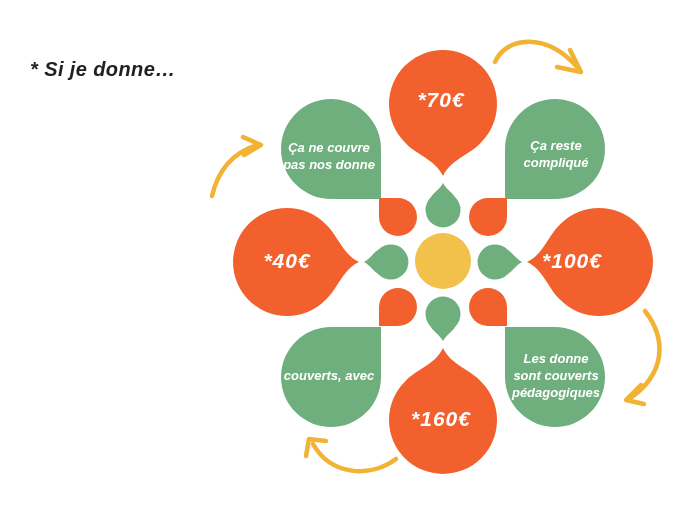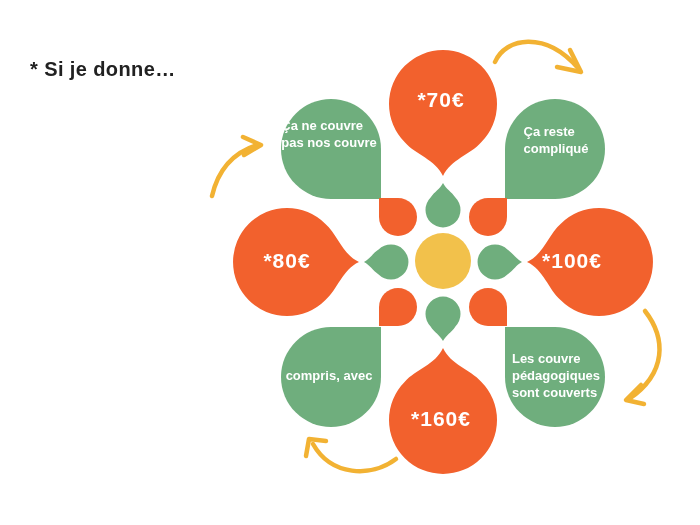--- a/index.html
+++ b/index.html
@@ -1,36 +1,37 @@
 <!DOCTYPE html>
 <html style="--background: #FFFFFF; --orange: #F2612D; --green: #6FAE7D; --center-yellow: #F2C14B; --arrow-yellow: #F2B233; --title-text: #212121; --petal-text: #FFFFFF;"><head>
 <meta charset="utf-8">
 <style>
   html,body{margin:0;padding:0;background:#fff;}
   .stage{
     position:relative;width:700px;height:525px;overflow:hidden;
     background:var(--background,#fff);
     font-family:"Liberation Sans", sans-serif;
+    font-style:italic;
   }
   .page-title{
     position:absolute;left:30px;top:58px;
     font-size:20px;font-weight:700;letter-spacing:.4px;
     color:var(--title-text,#212121);
   }
   svg.flower{position:absolute;left:0;top:0;}
   .orange{fill:var(--orange,#F2612D);}
   .green{fill:var(--green,#6FAE7D);}
   .sun{fill:var(--center-yellow,#F2C14B);}
   .arrow{
     fill:none;stroke:var(--arrow-yellow,#F2B233);
     stroke-width:4.5;stroke-linecap:round;stroke-linejoin:round;
   }
   .petal-text{
     position:absolute;transform:translate(-50%,-50%);
-    text-align:left;color:var(--petal-text,#fff);white-space:nowrap;
+    text-align:center;color:var(--petal-text,#fff);white-space:nowrap;
   }
   .amount{font-size:21px;font-weight:600;letter-spacing:1px;}
   .reason{font-size:13px;font-weight:600;line-height:1.32;}
   .reason span{display:block;}
 </style>
 </head>
 <body>
 
 <div class="stage">
 
@@ -106,32 +107,32 @@
     </g>
     <g>
       <path class="arrow" d="M 396,459 C 371,478 331,476 313,444"></path>
       <path class="arrow" d="M 306,456 L 309,439 L 326,441"></path>
     </g>
   </svg>
 
   <div class="petal-text amount" style="left:441px;top:100px">*70€</div>
   <div class="petal-text amount" style="left:572px;top:261px">*100€</div>
   <div class="petal-text amount" style="left:441px;top:419px">*160€</div>
-  <div class="petal-text amount" style="left:287px;top:261px">*80€</div>
+  <div class="petal-text amount" style="left:287px;top:261px">*40€</div>
 
-  <div class="petal-text reason" style="left:329px;top:134px">
+  <div class="petal-text reason" style="left:329px;top:156px">
     <span>Ça ne couvre</span>
-    <span>pas nos couvre</span>
+    <span>pas nos donne</span>
   </div>
-  <div class="petal-text reason" style="left:556px;top:140px">
+  <div class="petal-text reason" style="left:556px;top:154px">
     <span>Ça reste</span>
     <span>compliqué</span>
   </div>
   <div class="petal-text reason" style="left:329px;top:376px">
-    <span>compris, avec</span>
+    <span>couverts, avec</span>
   </div>
   <div class="petal-text reason" style="left:556px;top:376px">
-    <span>Les couvre</span>
+    <span>Les donne</span>
+    <span>sont couverts</span>
     <span>pédagogiques</span>
-    <span>sont couverts</span>
   </div>
 
 </div>
 
 </body></html>

